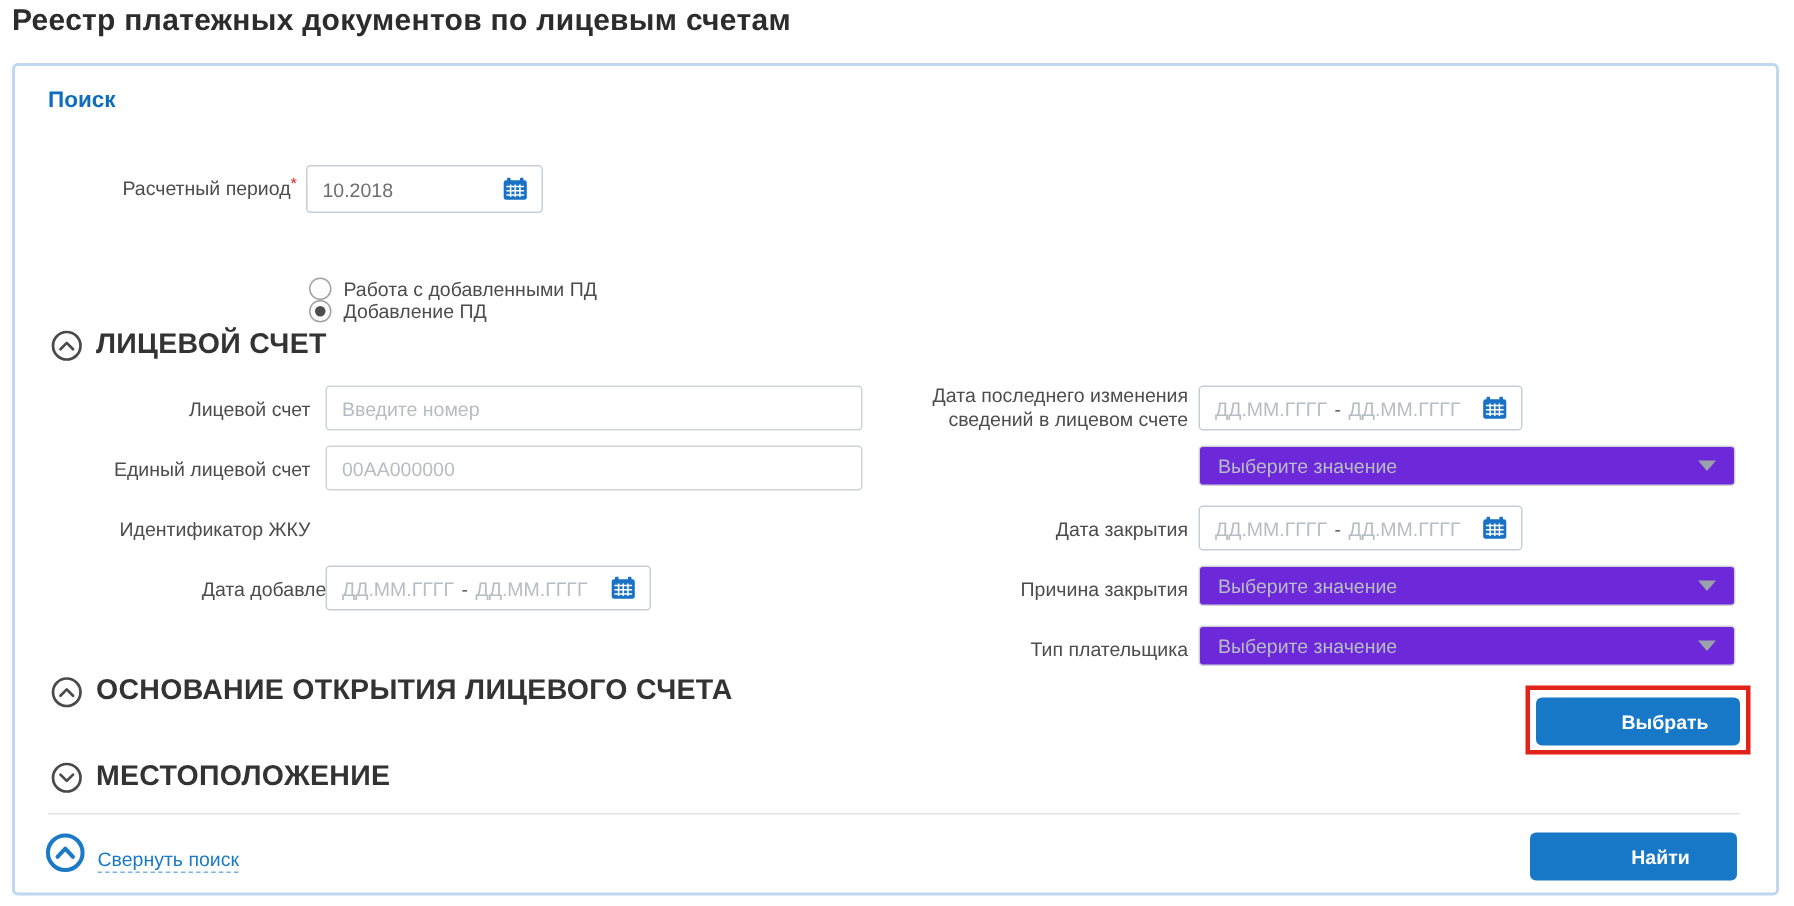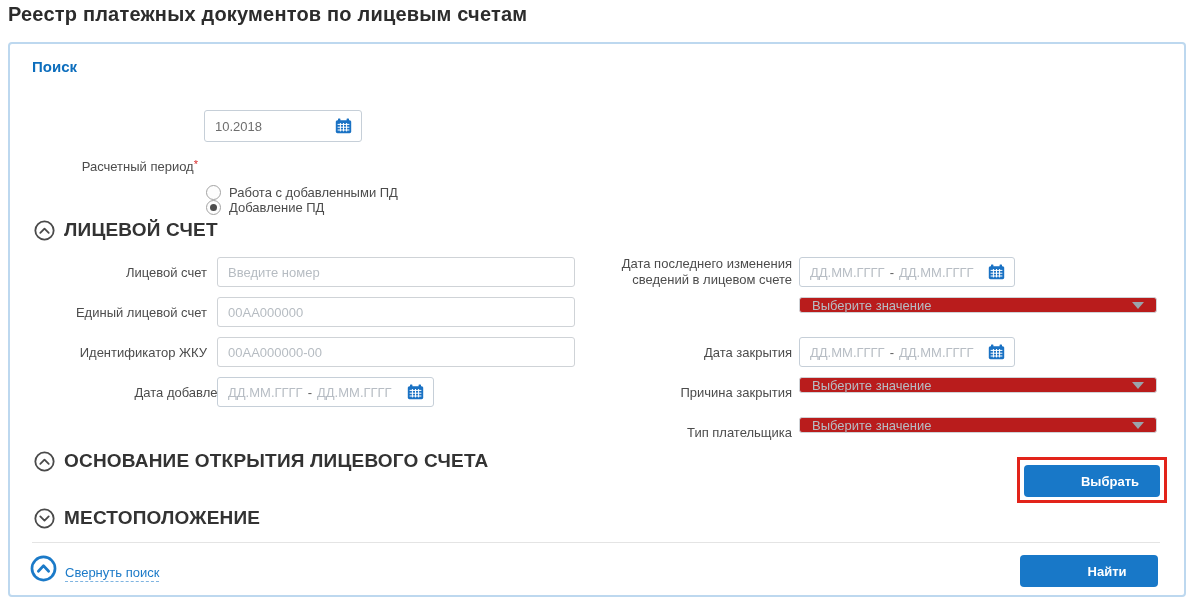--- a/index.html
+++ b/index.html
@@ -20,22 +20,22 @@
   .text-input { position:absolute; height:30px; border:1px solid #cfd3d7; border-radius:3px;
     padding:0 10px; font-family:"Liberation Sans",sans-serif; font-size:13px; color:#6e6e6e; background:#fff; }
   .text-input::placeholder { color:#b6bcc2; opacity:1; }
 
   .field-box { position:absolute; height:30px; border:1px solid #c6cfd8; border-radius:3px;
     background:#fff; display:flex; align-items:center; padding:0 9px 0 10px; cursor:pointer; }
   .field-box .mask { color:#b7bdc4; font-size:13px; white-space:nowrap; }
   .field-box .sep { color:#5c5c5c; font-size:13px; margin:0 5px; }
   .field-box .cal { margin-left:auto; display:flex; }
 
-  .select-box { position:absolute; height:16px; width:358px; border:1px solid #cfd3d7; border-radius:3px;
-    background:#b91c1c; display:flex; align-items:center; padding:4px 12px; cursor:pointer; }
+  .select-box { position:absolute; height:27px; width:358px; border:1px solid #cfd3d7; border-radius:3px;
+    background:#6d28d9; display:flex; align-items:center; padding:4px 12px; cursor:pointer; }
   .select-box .ph { color:#b7bdc4; font-size:13px; }
   .caret { margin-left:auto; width:0; height:0; border-left:6px solid transparent;
     border-right:6px solid transparent; border-top:7px solid #9aa3ab; }
 
   .radio-row { position:absolute; display:flex; align-items:center; gap:8px; cursor:pointer; }
   .radio { width:15px; height:15px; border-radius:50%; border:1px solid #a3a3a3; background:#fdfdfd; position:relative; }
   .radio.sel::after { content:""; position:absolute; left:3px; top:3px; width:7px; height:7px;
     border-radius:50%; background:#4d4d4d; }
   .radio-lbl { font-size:13px; color:#4c4c4c; }
 
@@ -58,21 +58,21 @@
 </style>
 </head>
 <body>
 
 <h1 class="page-title">Реестр платежных документов по лицевым счетам</h1>
 
 <div class="panel">
 
   <div class="search-title">Поиск</div>
 
-  <div class="lbl" style="left:0; width:188px; top:74px;margin-top:41px;"><span>Расчетный период</span><span class="req">*</span></div>
+  <div class="lbl" style="left:0; width:188px; top:74px;"><span>Расчетный период</span><span class="req">*</span></div>
   <div class="field-box" style="left:194px; top:66px; width:158px; height:32px;">
     <span style="color:#6e6e6e; font-size:13px;">10.2018</span>
     <span class="cal">
       <svg width="17" height="16" viewBox="0 0 17 16">
           <rect x="3" y="0.5" width="2.4" height="3.2" rx="0.6" fill="#1a72c4"></rect>
           <rect x="11.6" y="0.5" width="2.4" height="3.2" rx="0.6" fill="#1a72c4"></rect>
           <rect x="0.8" y="2.2" width="15.4" height="13" rx="1.6" fill="#1a72c4"></rect>
           <g stroke="#ffffff" stroke-width="1">
             <line x1="2.6" y1="6.4" x2="14.4" y2="6.4"></line>
             <line x1="2.6" y1="9.2" x2="14.4" y2="9.2"></line>
@@ -102,21 +102,20 @@
     <span class="t">ЛИЦЕВОЙ СЧЕТ</span>
   </div>
 
   <div class="lbl" style="left:0; width:197px; top:221px;">Лицевой счет</div>
   <input class="text-input" style="left: 207px; top: 213px; width: 358px;" placeholder="Введите номер">
 
   <div class="lbl" style="left:0; width:197px; top:261px;">Единый лицевой счет</div>
   <input class="text-input" style="left: 207px; top: 253px; width: 358px;" placeholder="00АА000000">
 
   <div class="lbl" style="left:0; width:197px; top:301px;">Идентификатор ЖКУ</div>
-  <input class="text-input" style="left: 207px; top: 293px; width: 358px;" placeholder="00АА000000-00">
 
   <div class="lbl" style="left:0; width:197px; top:341px;margin-left:32px;">Дата добавления</div>
   <div class="field-box" style="left:207px; top:333px; width:217px;">
     <span class="mask">ДД.ММ.ГГГГ</span>
     <span class="sep">-</span>
     <span class="mask">ДД.ММ.ГГГГ</span>
     <span class="cal">
       <svg width="17" height="16" viewBox="0 0 17 16">
           <rect x="3" y="0.5" width="2.4" height="3.2" rx="0.6" fill="#1a72c4"></rect>
           <rect x="11.6" y="0.5" width="2.4" height="3.2" rx="0.6" fill="#1a72c4"></rect>

